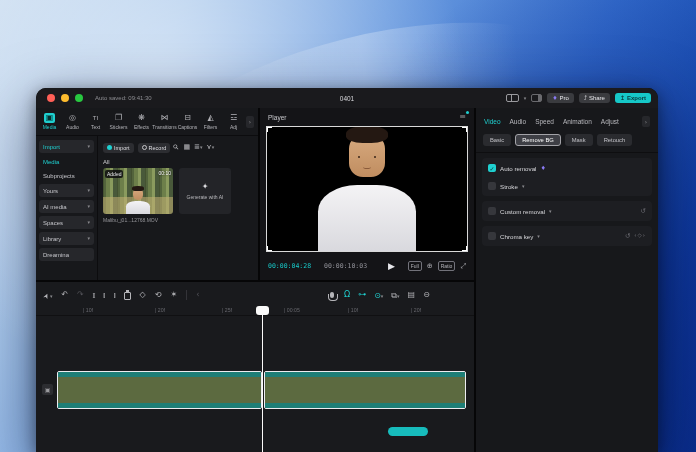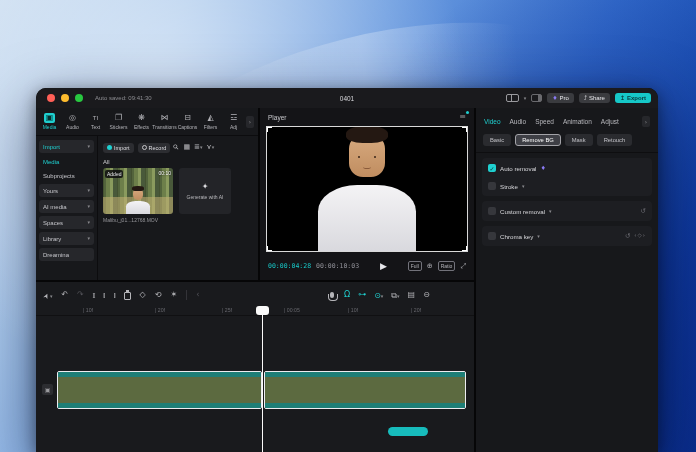--- a/index.html
+++ b/index.html
@@ -95,21 +95,21 @@
   .pmenu { position:relative; color:#9a9a9e; font-size:8px; }
   .pmenu .ndot { position:absolute; right:-3px; top:-2px; width:3px; height:3px; border-radius:50%; background:#1fd0d0; }
   .video { margin:0 6px; height:126px; background:#000; position:relative; border:1px solid rgba(255,255,255,.85); overflow:hidden; }
   .corner { position:absolute; width:6px; height:6px; }
   .c-tl { left:-1px; top:-1px; border-left:2px solid #fff; border-top:2px solid #fff; }
   .c-tr { right:-1px; top:-1px; border-right:2px solid #fff; border-top:2px solid #fff; }
   .c-bl { left:-1px; bottom:-1px; border-left:2px solid #fff; border-bottom:2px solid #fff; }
   .c-br { right:-1px; bottom:-1px; border-right:2px solid #fff; border-bottom:2px solid #fff; }
   .pctrl { flex:1; display:flex; align-items:center; padding:0 8px; gap:5px; }
   .tc { font-family:"DejaVu Sans Mono", monospace; font-size:6.5px; }
-  .tc.cur { color:#18c7c7; } .tc.tot { color:#93939a; }
+  .tc.cur { color:#18c7c7; } .tc.tot { color:#93939a;margin-left:8px; }
   .play { margin-left:16px; color:#e8e8ec; font-size:9px; }
   .pright { margin-left:auto; display:flex; align-items:center; gap:5px; color:#a8a8ae; }
   .boxed { border:1px solid #72727a; border-radius:2px; font-size:5px; padding:1px 2px; color:#b4b4ba; }
 
   
   .props { flex:1; background:#17181b; display:flex; flex-direction:column; }
   .ptabs { display:flex; align-items:center; gap:9px; padding:8px 8px 5px; font-size:6.5px; color:#b8b8bd; }
   .ptab.active { color:#1fd0d0; }
   .ptab-more { margin-left:auto; width:8px; height:11px; background:#26272b; border-radius:2px; color:#9a9a9e;
     display:flex; align-items:center; justify-content:center; font-size:6px; }

